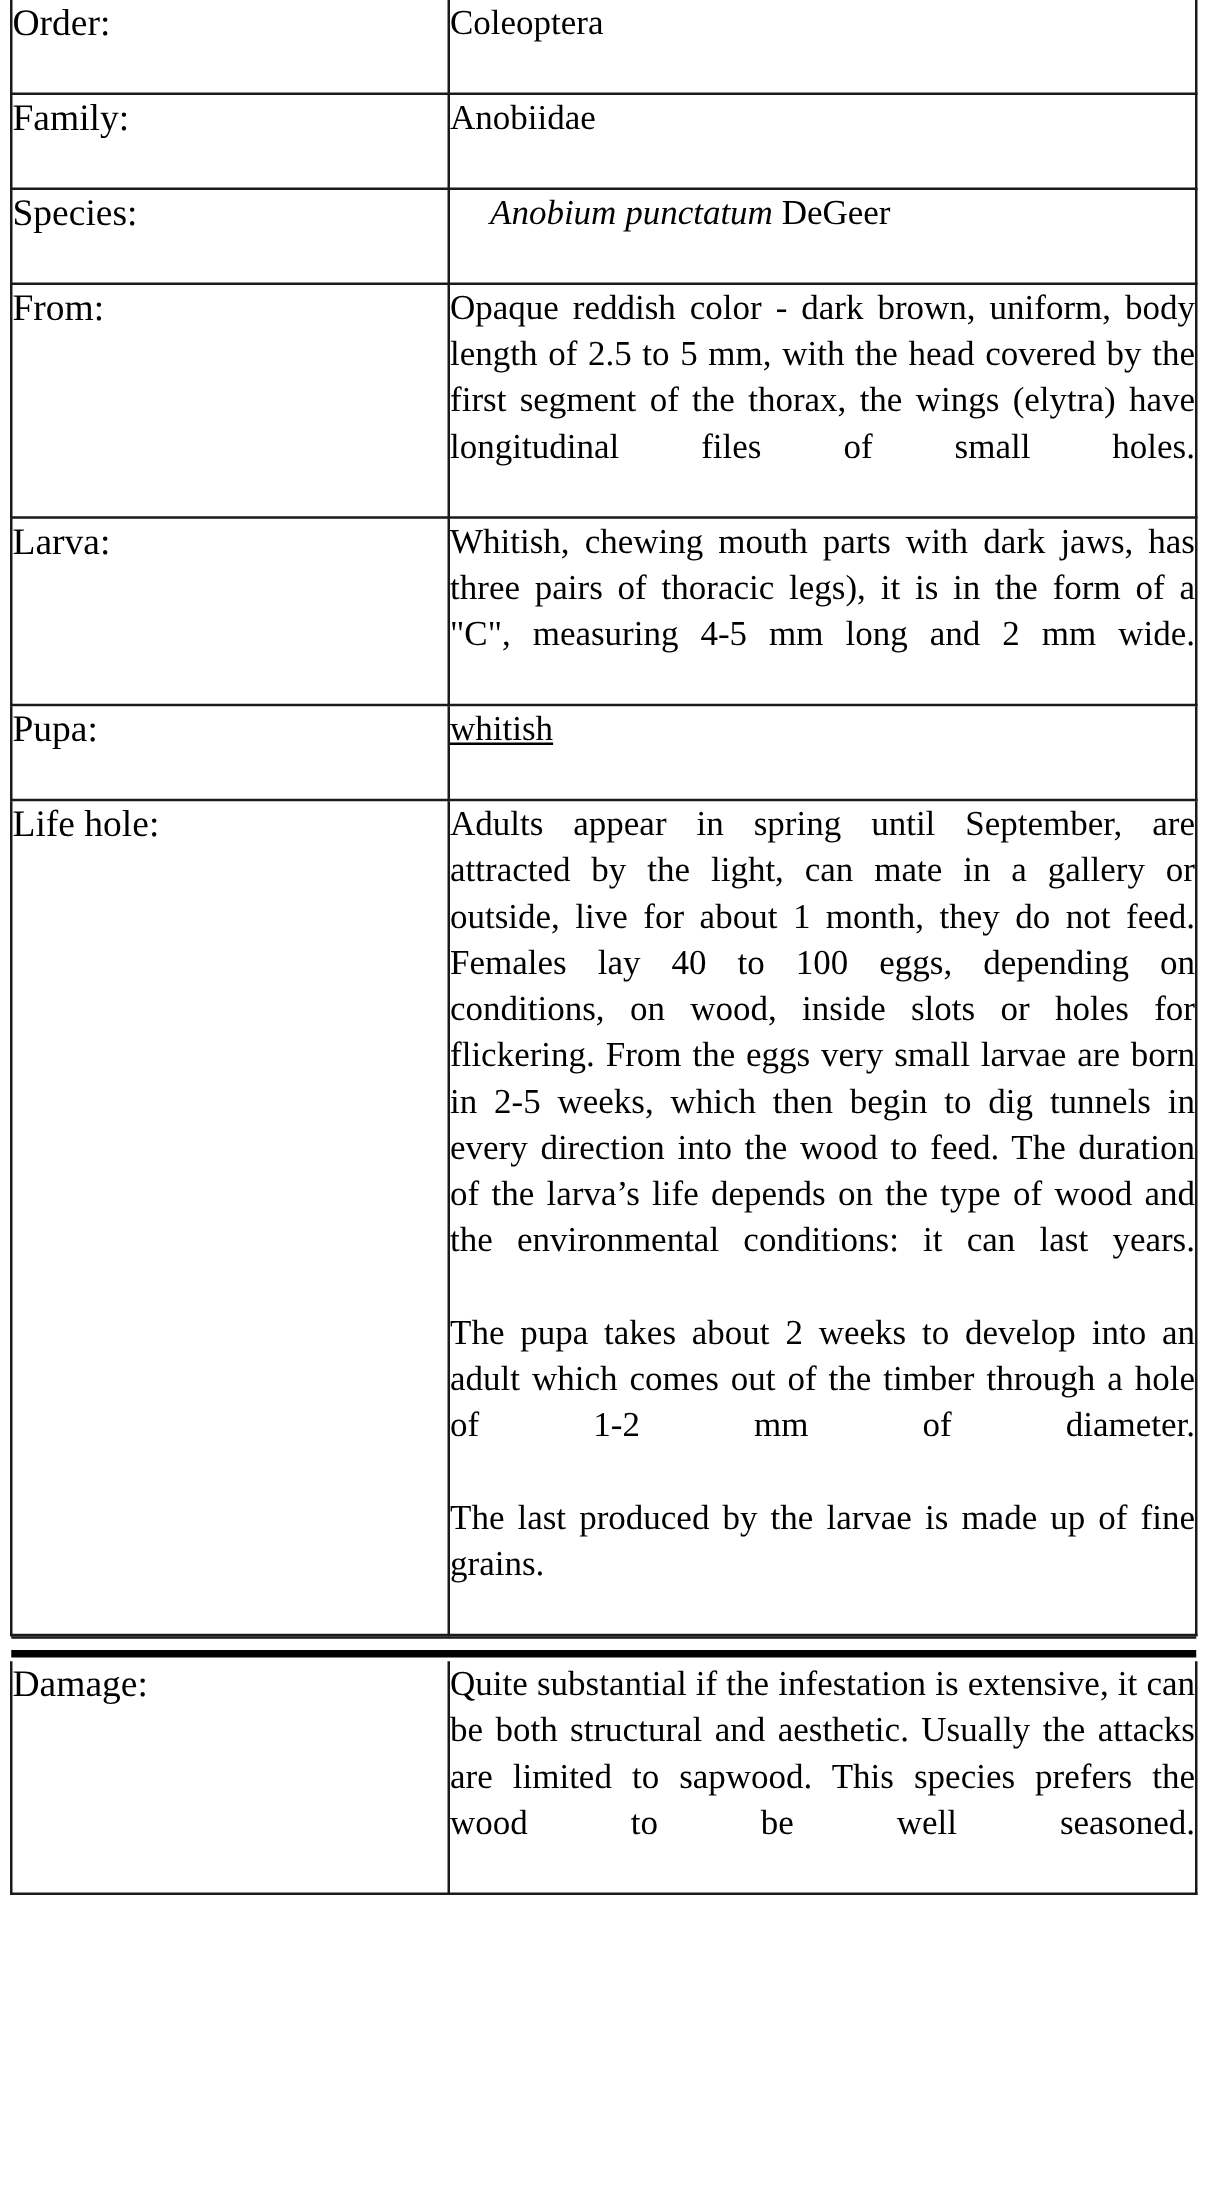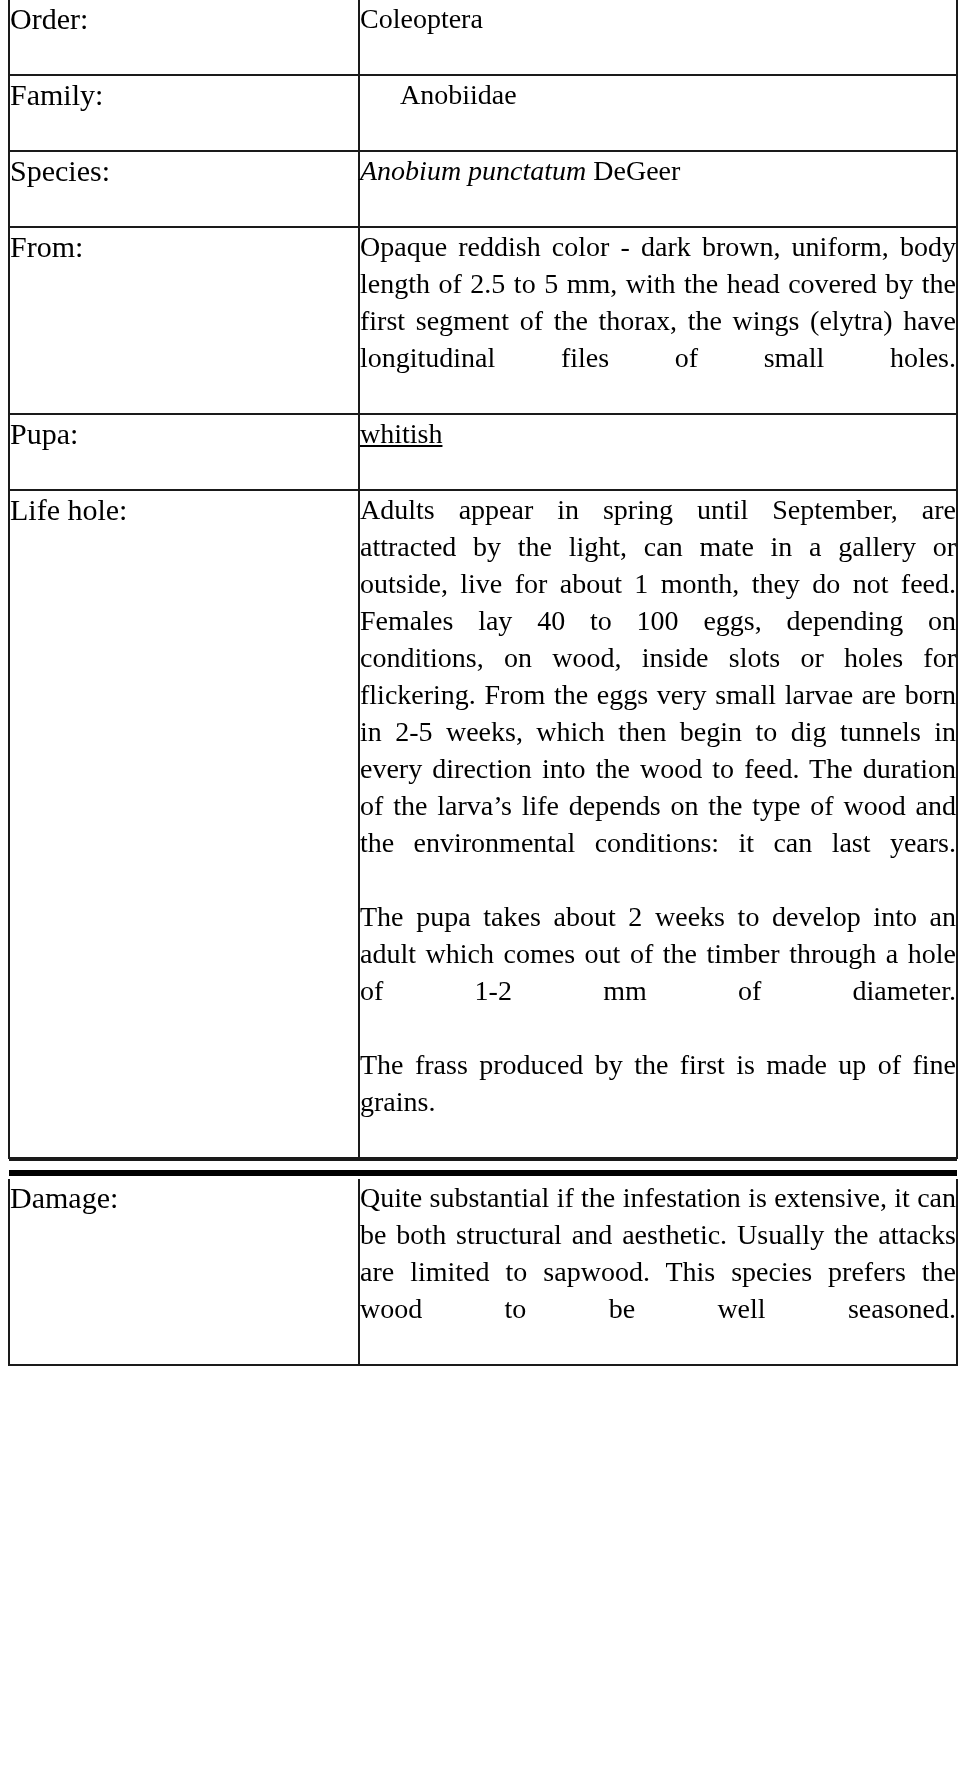--- a/index.html
+++ b/index.html
@@ -68,21 +68,21 @@
     margin: 0;
     text-align: justify;
   }
   
   .spec-table td.value .para::after {
     content: "";
     display: inline-block;
     width: 100%;
   }
 
-  .sci-name { font-style: italic; }
+  .sci-name { font-style: italic; padding-left: 32px; }
 
   
   tr.heavy-divider > td {
     border: none;
     padding: 0;
     height: 20px;
   }
   .divider-stack {
     position: relative;
     height: 20px;
@@ -122,52 +122,58 @@
       <tr class="row">
         <td class="label">Order:</td>
         <td class="value">
           <div class="para no-justify" style="text-align:left;">Coleoptera</div>
         </td>
       </tr>
 
       <tr class="row">
         <td class="label">Family:</td>
         <td class="value">
-          <div class="para" style="text-align:left;margin-left:40px;">Anobiidae</div>
+          <div class="para" style="text-align:left;">Anobiidae</div>
         </td>
       </tr>
 
       <tr class="row">
         <td class="label">Species:</td>
         <td class="value">
           <div class="para" style="text-align:left;"><span class="sci-name">Anobium punctatum</span><span> DeGeer</span></div>
         </td>
       </tr>
 
       <tr class="row">
         <td class="label">From:</td>
         <td class="value">
           <div class="para">Opaque reddish color - dark brown, uniform, body length of 2.5 to 5 mm, with the head covered by the first segment of the thorax, the wings (elytra) have longitudinal files of small holes.</div>
         </td>
       </tr>
 
+      <tr class="row">
+        <td class="label">Larva:</td>
+        <td class="value">
+          <div class="para">Whitish, chewing mouth parts with dark jaws, has three pairs of thoracic legs), it is in the form of a "C", measuring 4-5 mm long and 2 mm wide.</div>
+        </td>
+      </tr>
 
       <tr class="row">
         <td class="label">Pupa:</td>
         <td class="value">
           <div class="para" style="text-align:left;text-decoration:underline;">whitish</div>
         </td>
       </tr>
 
       <tr class="row">
         <td class="label">Life hole:</td>
         <td class="value">
           <div class="para">Adults appear in spring until September, are attracted by the light, can mate in a gallery or outside, live for about 1 month, they do not feed. Females lay 40 to 100 eggs, depending on conditions, on wood, inside slots or holes for flickering. From the eggs very small larvae are born in 2-5 weeks, which then begin to dig tunnels in every direction into the wood to feed. The duration of the larva’s life depends on the type of wood and the environmental conditions: it can last years.</div>
           <div class="para">The pupa takes about 2 weeks to develop into an adult which comes out of the timber through a hole of 1-2 mm of diameter.</div>
-          <div class="para">The frass produced by the first is made up of fine grains.</div>
+          <div class="para">The last produced by the larvae is made up of fine grains.</div>
         </td>
       </tr>
 
       <tr class="heavy-divider">
         <td colspan="2">
           <div class="divider-stack">
             <div class="thin-rule"></div>
             <div class="thick-rule"></div>
           </div>
         </td>

